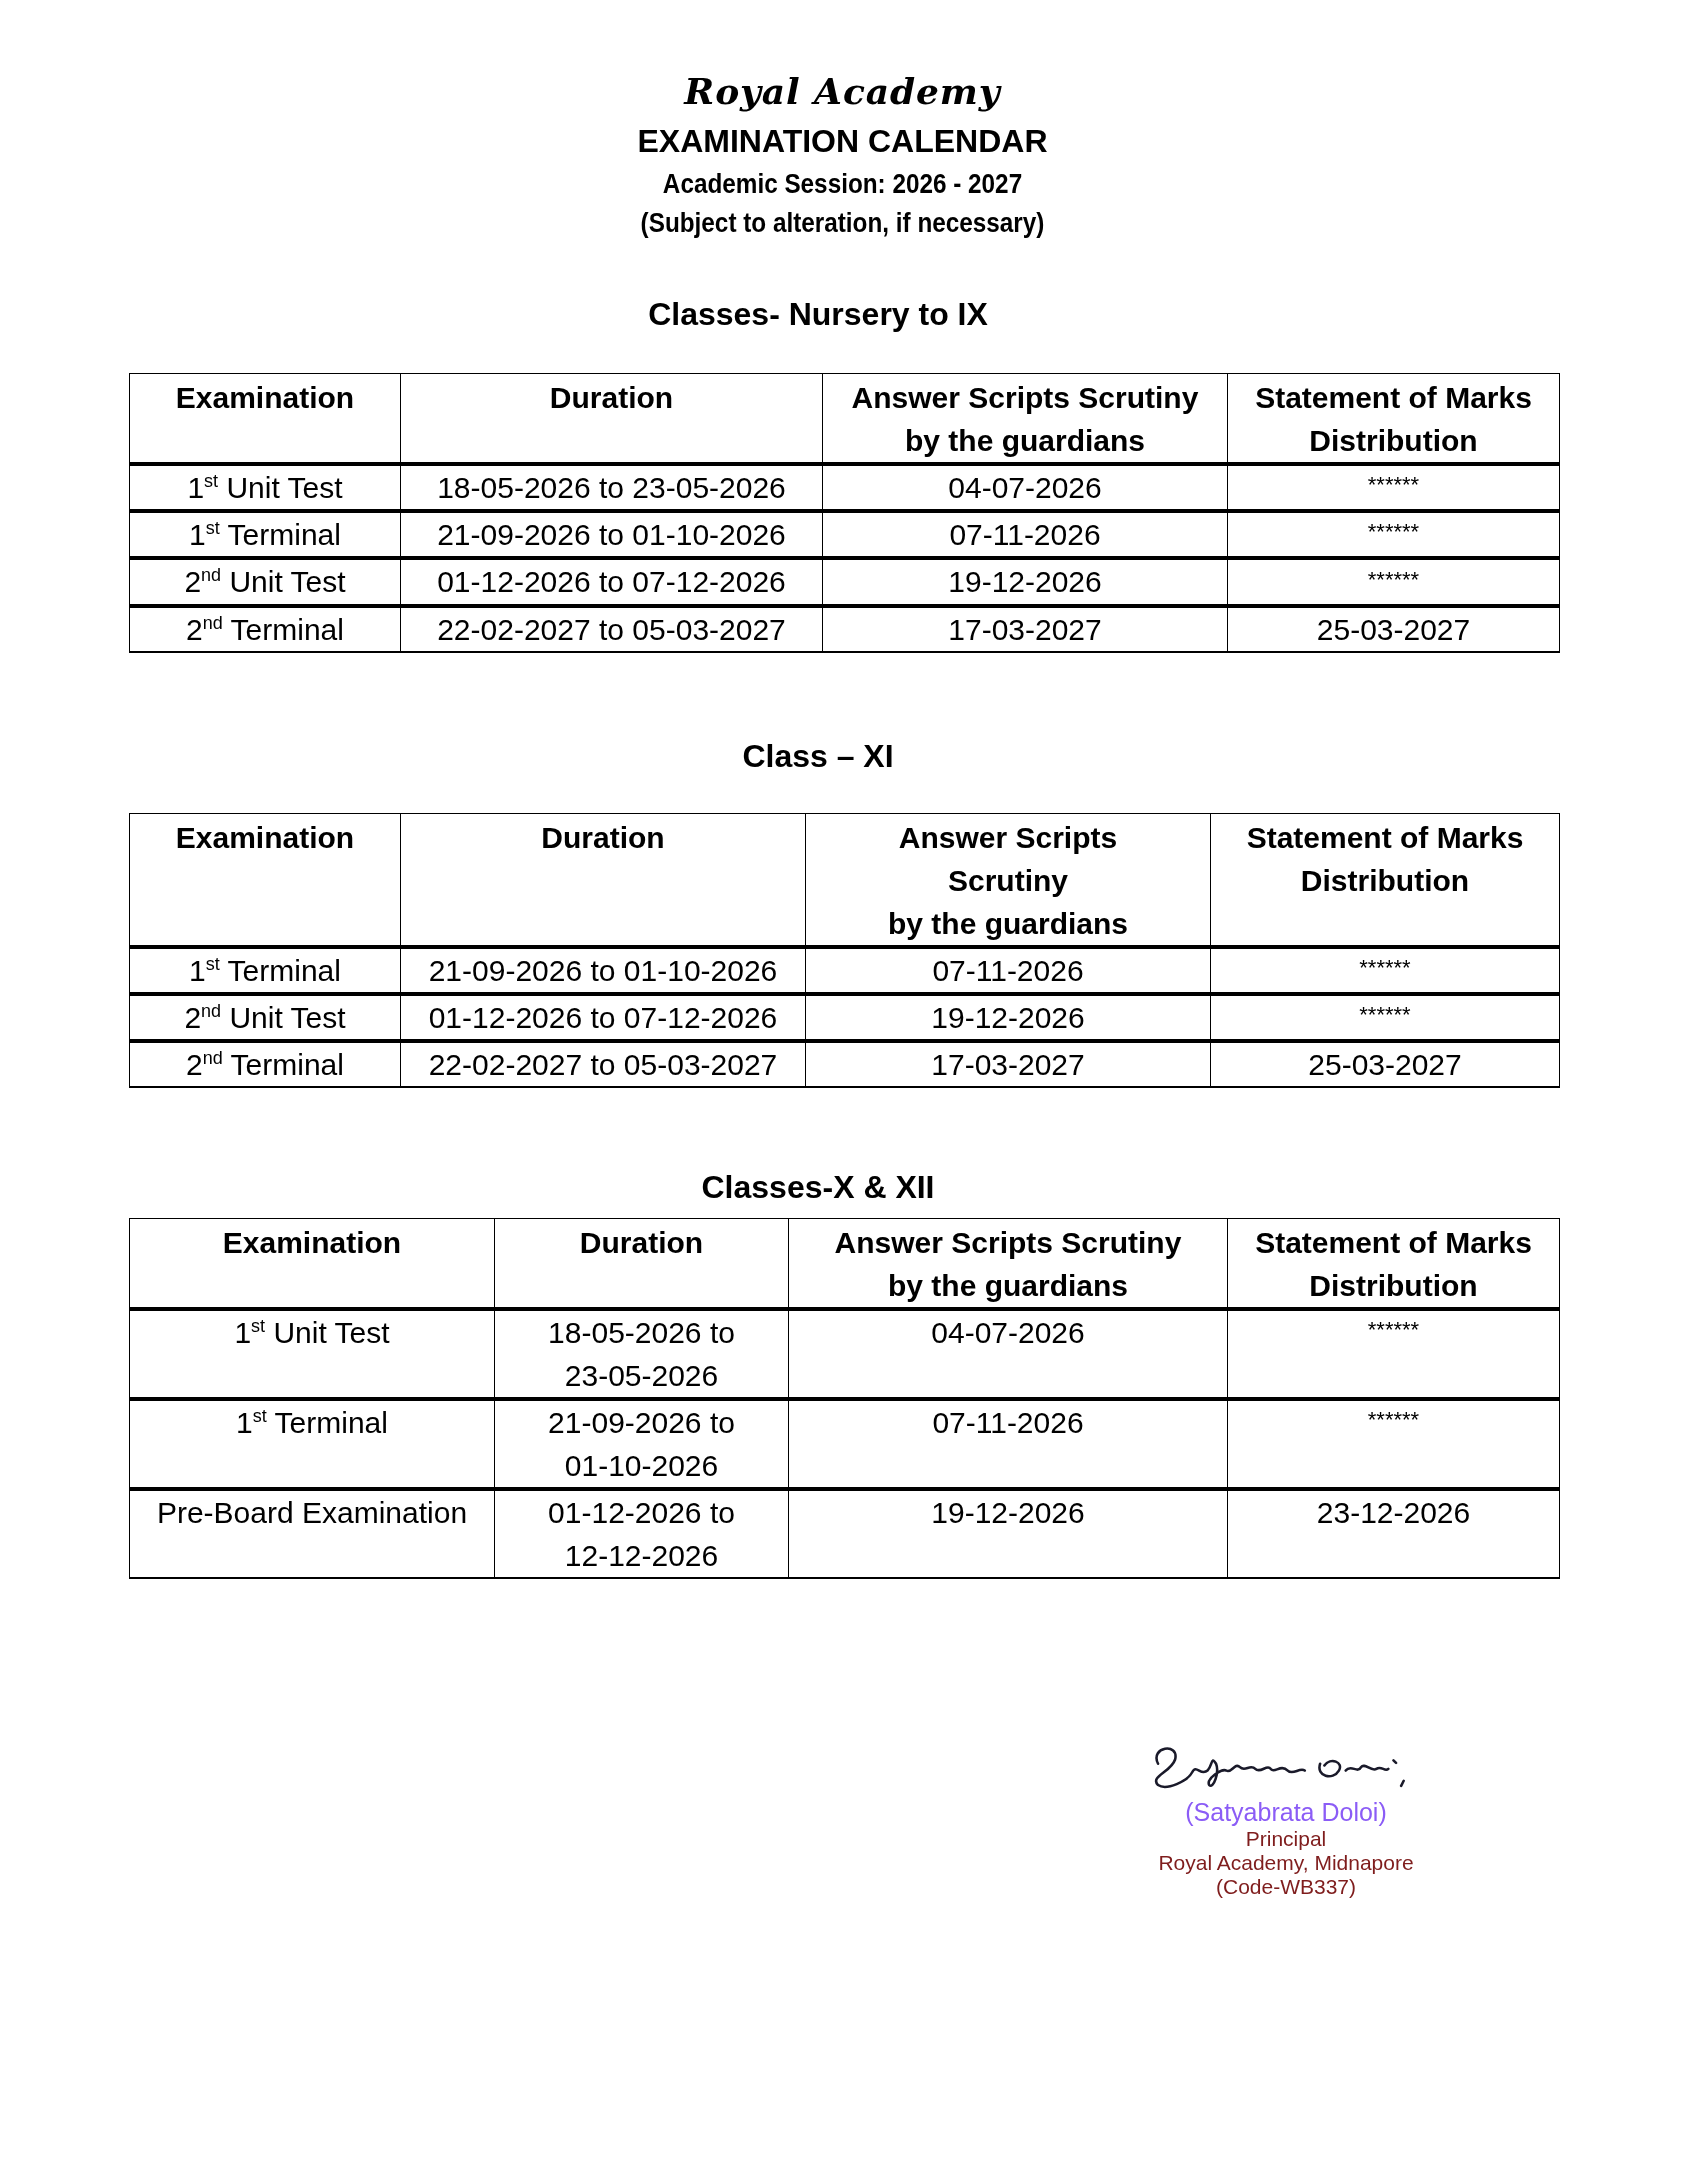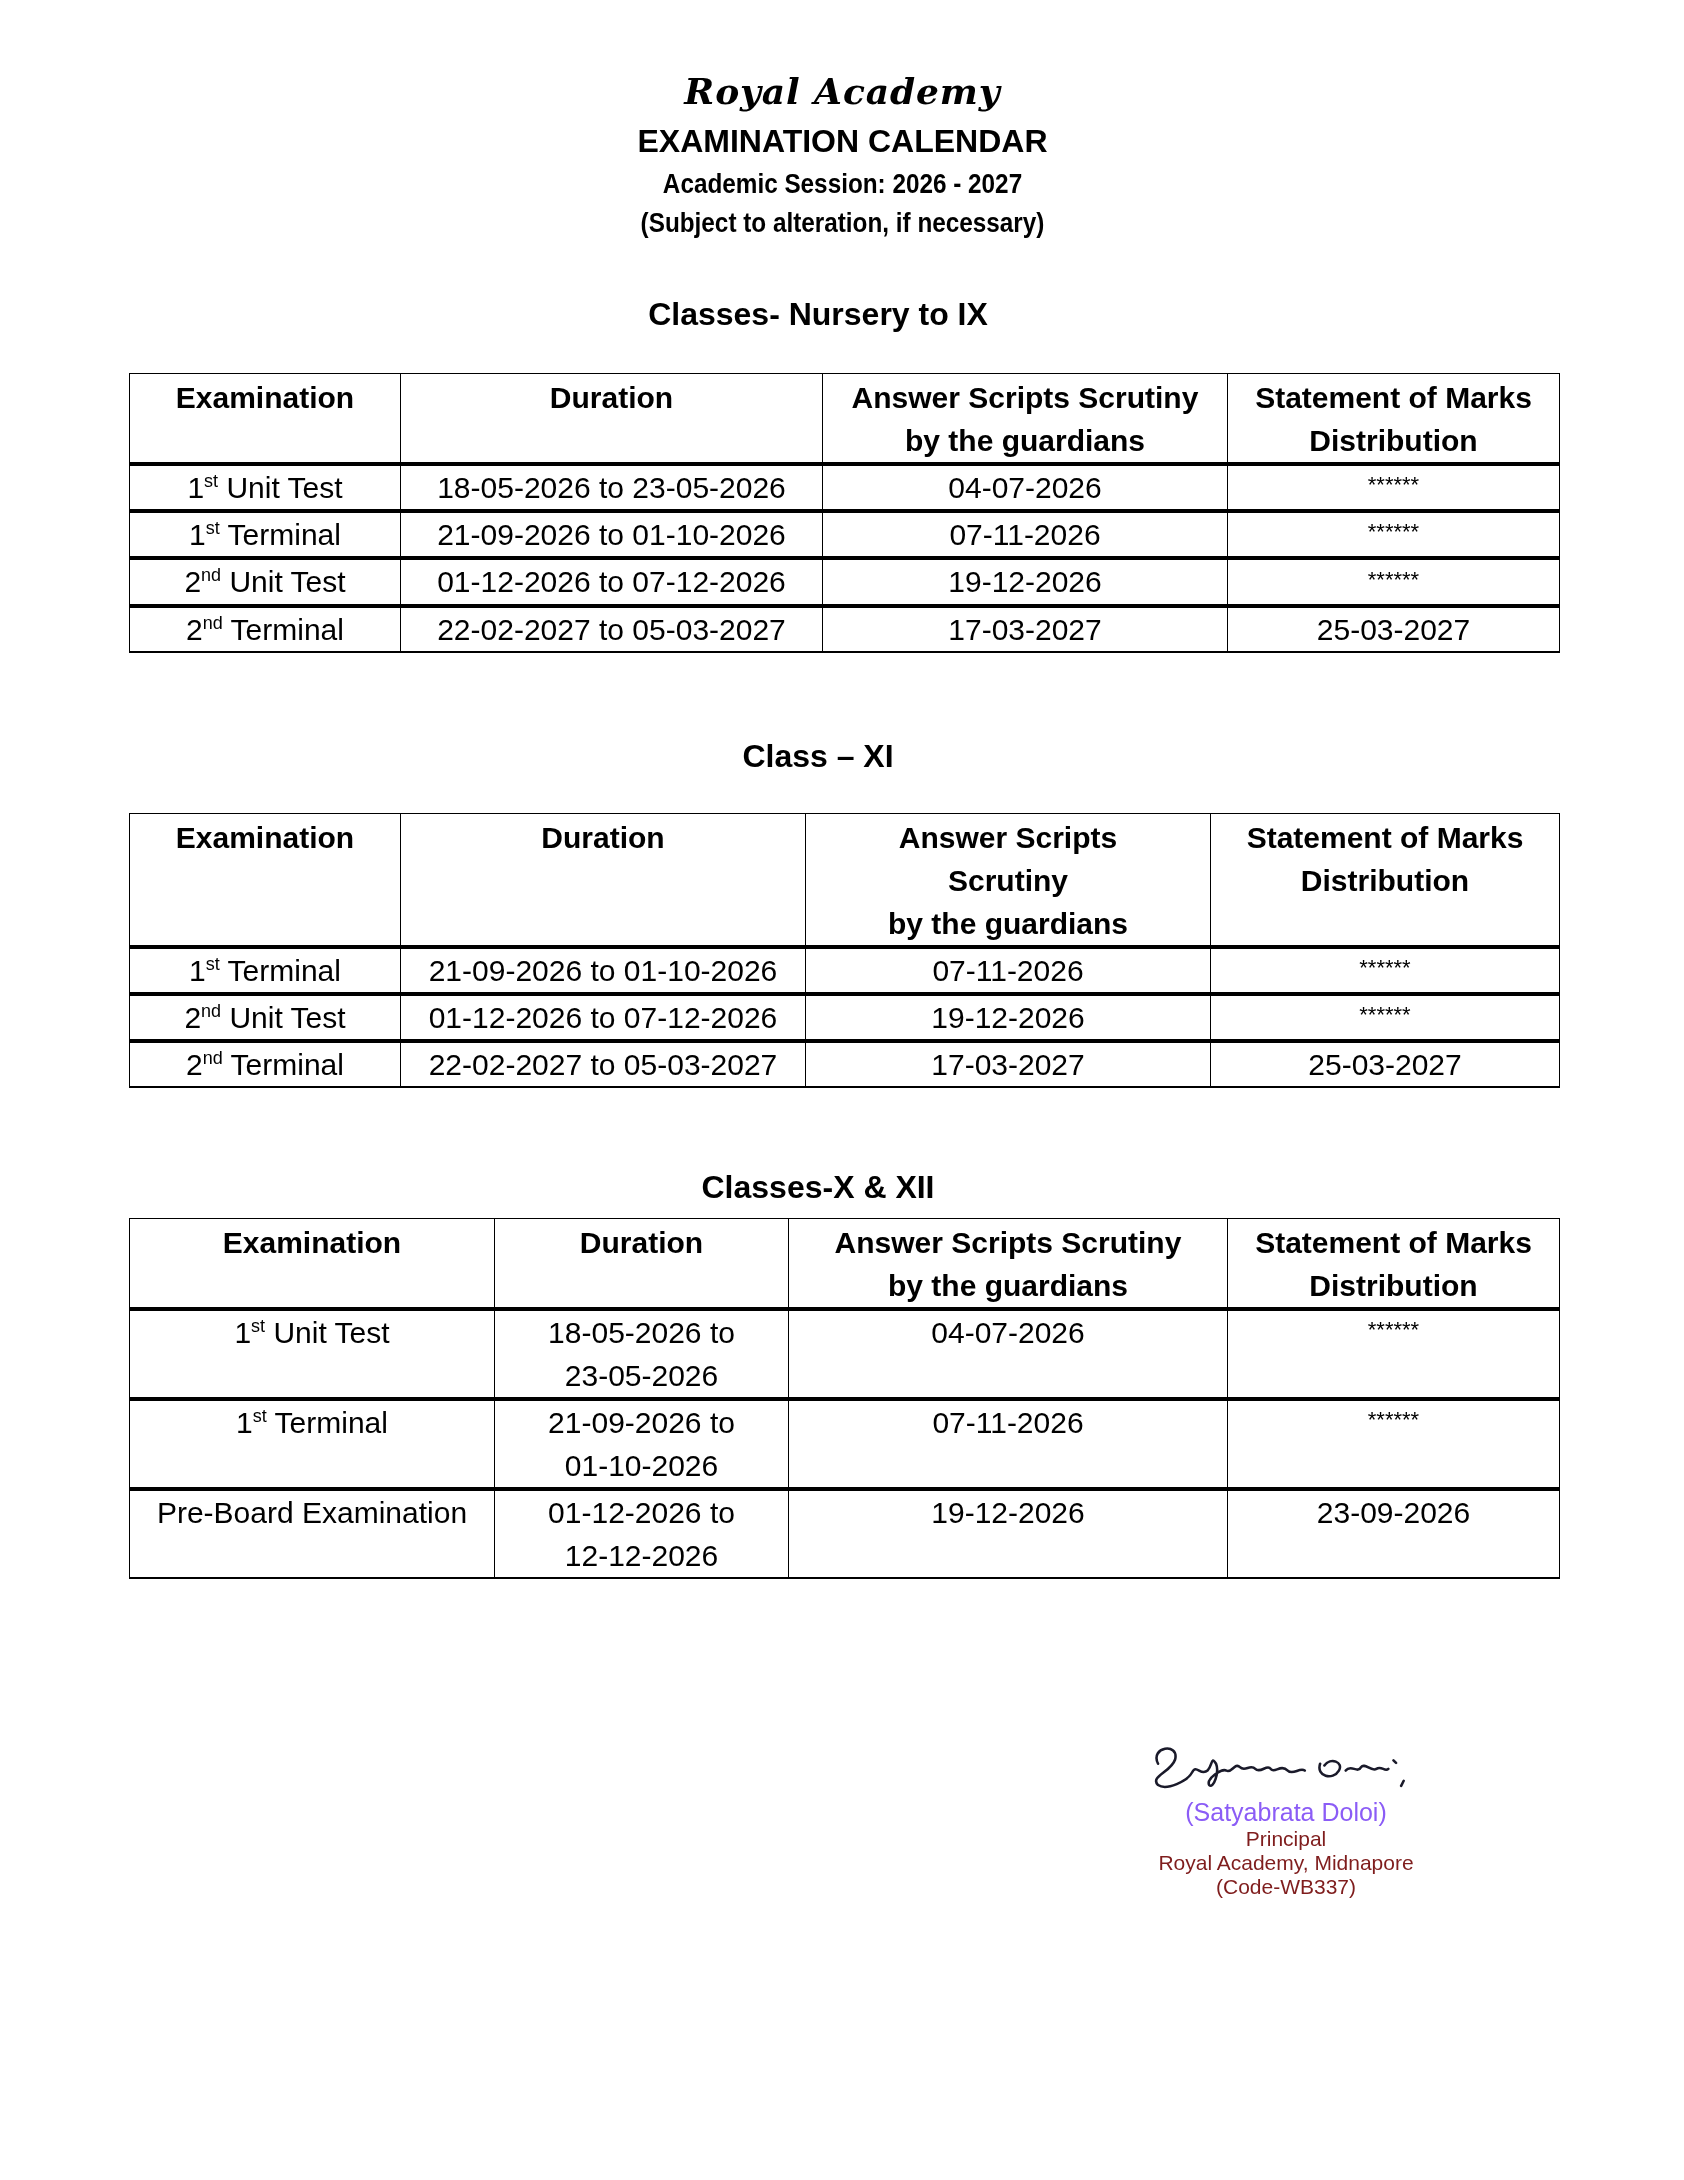--- a/index.html
+++ b/index.html
@@ -164,21 +164,21 @@
       <tr>
         <td><span>1</span><sup>st</sup> <span>Terminal</span></td>
         <td><span>21-09-2026 to</span><br><span>01-10-2026</span></td>
         <td>07-11-2026</td>
         <td class="stars">******</td>
       </tr>
       <tr>
         <td>Pre-Board Examination</td>
         <td><span>01-12-2026 to</span><br><span>12-12-2026</span></td>
         <td>19-12-2026</td>
-        <td>23-09-2026</td>
+        <td>23-12-2026</td>
       </tr>
     </tbody>
   </table>
 
 
   <div class="sign-block">
     <svg class="signature" width="290" height="60" viewBox="0 0 340 70">
       <path d="M20 30 C 10 10, 45 5, 40 25 C 35 40, 10 45, 20 55 C 30 62, 55 50, 60 40 C 65 30, 70 45, 78 38 C 84 32, 82 20, 88 30 C 92 40, 85 60, 80 55 C 76 48, 95 35, 100 38 C 106 42, 110 28, 116 34 C 122 40, 128 30, 134 36 C 140 42, 148 30, 152 36 C 156 42, 164 30, 172 38 C 178 44, 186 34, 192 38" fill="none" stroke="#1a1a2a" stroke-width="3" stroke-linecap="round"></path>
       <path d="M210 30 C 205 45, 225 50, 232 38 C 238 28, 222 22, 215 32 M240 38 C 246 30, 254 42, 258 34 C 262 28, 270 40, 276 36 C 282 32, 286 40, 290 36 M296 26 l 3 3 M308 50 l -3 6" fill="none" stroke="#1a1a2a" stroke-width="3" stroke-linecap="round"></path>
     </svg>

